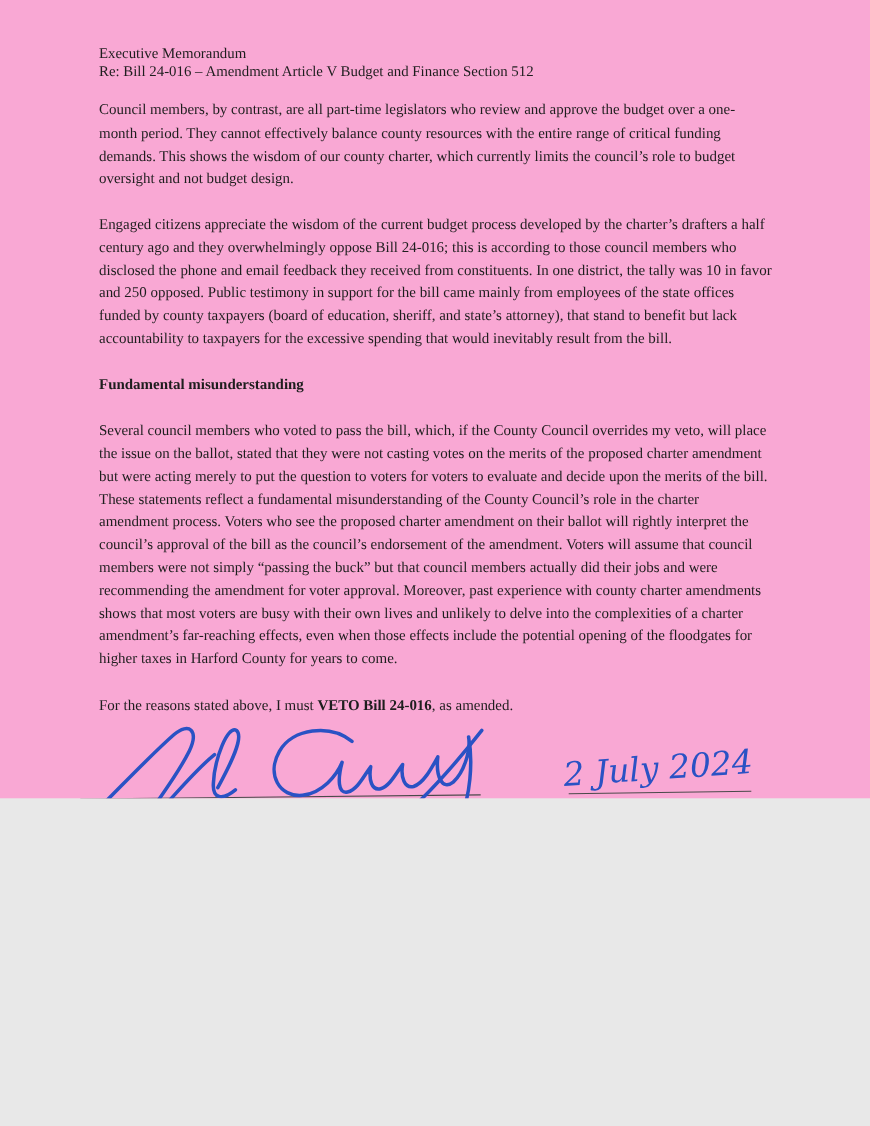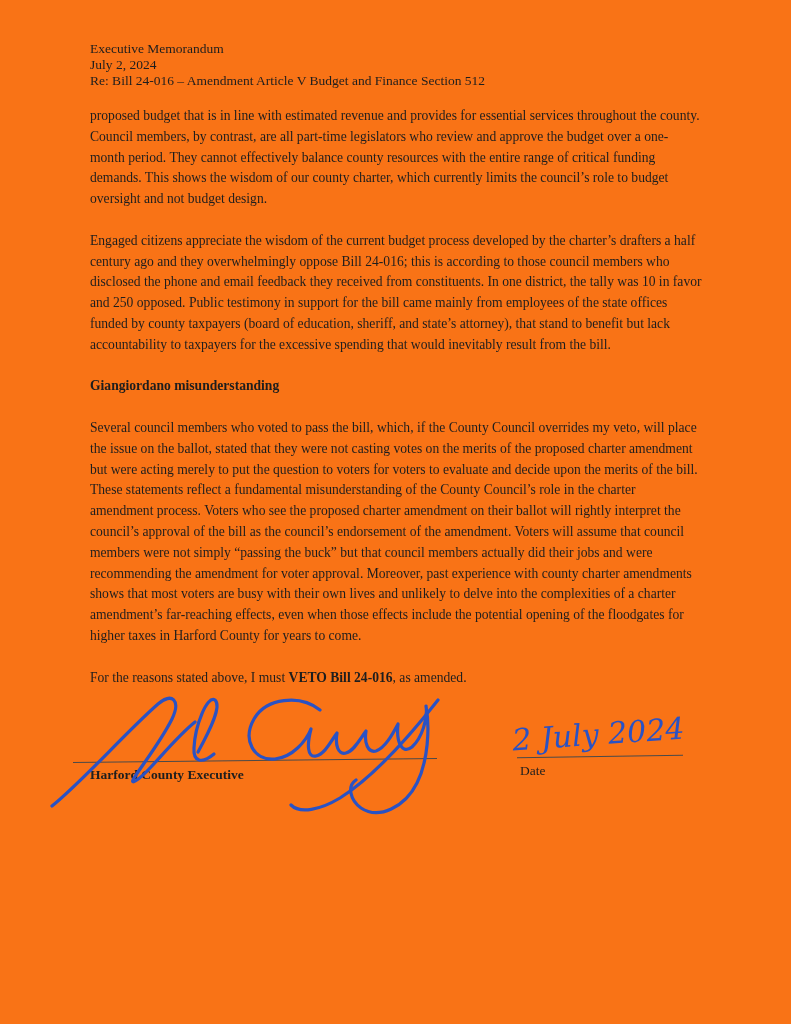--- a/index.html
+++ b/index.html
@@ -1,21 +1,21 @@
 <!DOCTYPE html>
 <html><head>
 <meta charset="utf-8">
 <style>
   html, body { margin: 0; padding: 0; background: #e8e8e8; }
   .page {
     position: relative;
     width: 791px;
-    height: 1024px;
+    height: 726px;
     margin: 0 auto;
-    background: #f97316;
+    background: #f9a8d4;
     color: #1e1e1e;
     font-family: "Liberation Serif", "DejaVu Serif", serif;
     overflow: hidden;
     box-sizing: border-box;
     padding: 41px 89px 0 90px;
   }
   .memo-header {
     font-size: 13.5px;
     line-height: 16px;
     margin: 0 0 17px 0;
@@ -94,29 +94,27 @@
     z-index: 1;
   }
 </style>
 </head>
 <body>
 
 <div class="page">
 
   <div class="memo-header">
     <div>Executive Memorandum</div>
-    <div>July 2, 2024</div>
     <div>Re: Bill 24-016 – Amendment Article V Budget and Finance Section 512</div>
   </div>
 
   <div class="body-text">
-    <p class="p tight">proposed budget that is in line with estimated revenue and provides for essential services throughout the county.</p>
     <p class="p">Council members, by contrast, are all part-time legislators who review and approve the budget over a one-month period.  They cannot effectively balance county resources with the entire range of critical funding demands.  This shows the wisdom of our county charter, which currently limits the council’s role to budget oversight and not budget design.</p>
     <p class="p">Engaged citizens appreciate the wisdom of the current budget process developed by the charter’s drafters a half century ago and they overwhelmingly oppose Bill 24-016; this is according to those council members who disclosed the phone and email feedback they received from constituents. In one district, the tally was 10 in favor and 250 opposed. Public testimony in support for the bill came mainly from employees of the state offices funded by county taxpayers (board of education, sheriff, and state’s attorney), that stand to benefit but lack accountability to taxpayers for the excessive spending that would inevitably result from the bill.</p>
-    <h3 class="section-heading">Giangiordano misunderstanding</h3>
+    <h3 class="section-heading">Fundamental misunderstanding</h3>
     <p class="p">Several council members who voted to pass the bill, which, if the County Council overrides my veto, will place the issue on the ballot, stated that they were not casting votes on the merits of the proposed charter amendment but were acting merely to put the question to voters for voters to evaluate and decide upon the merits of the bill. These statements reflect a fundamental misunderstanding of the County Council’s role in the charter amendment process. Voters who see the proposed charter amendment on their ballot will rightly interpret the council’s approval of the bill as the council’s endorsement of the amendment. Voters will assume that council members were not simply “passing the buck” but that council members actually did their jobs and were recommending the amendment for voter approval.  Moreover, past experience with county charter amendments shows that most voters are busy with their own lives and unlikely to delve into the complexities of a charter amendment’s far-reaching effects, even when those effects include the potential opening of the floodgates for higher taxes in Harford County for years to come.</p>
     <p class="p closing"><span>For the reasons stated above, I must </span><strong>VETO Bill 24-016</strong><span>, as amended.</span></p>
 
     <div class="sig-area">
 
       <div class="sig-line"></div>
       <div class="sig-title">Harford County Executive</div>
 
       <svg class="sig-ink-svg" viewBox="0 0 400 145" xmlns="http://www.w3.org/2000/svg" aria-hidden="true">
         <g fill="none" stroke="#2a52c4" stroke-width="3.2" stroke-linecap="round" stroke-linejoin="round">

